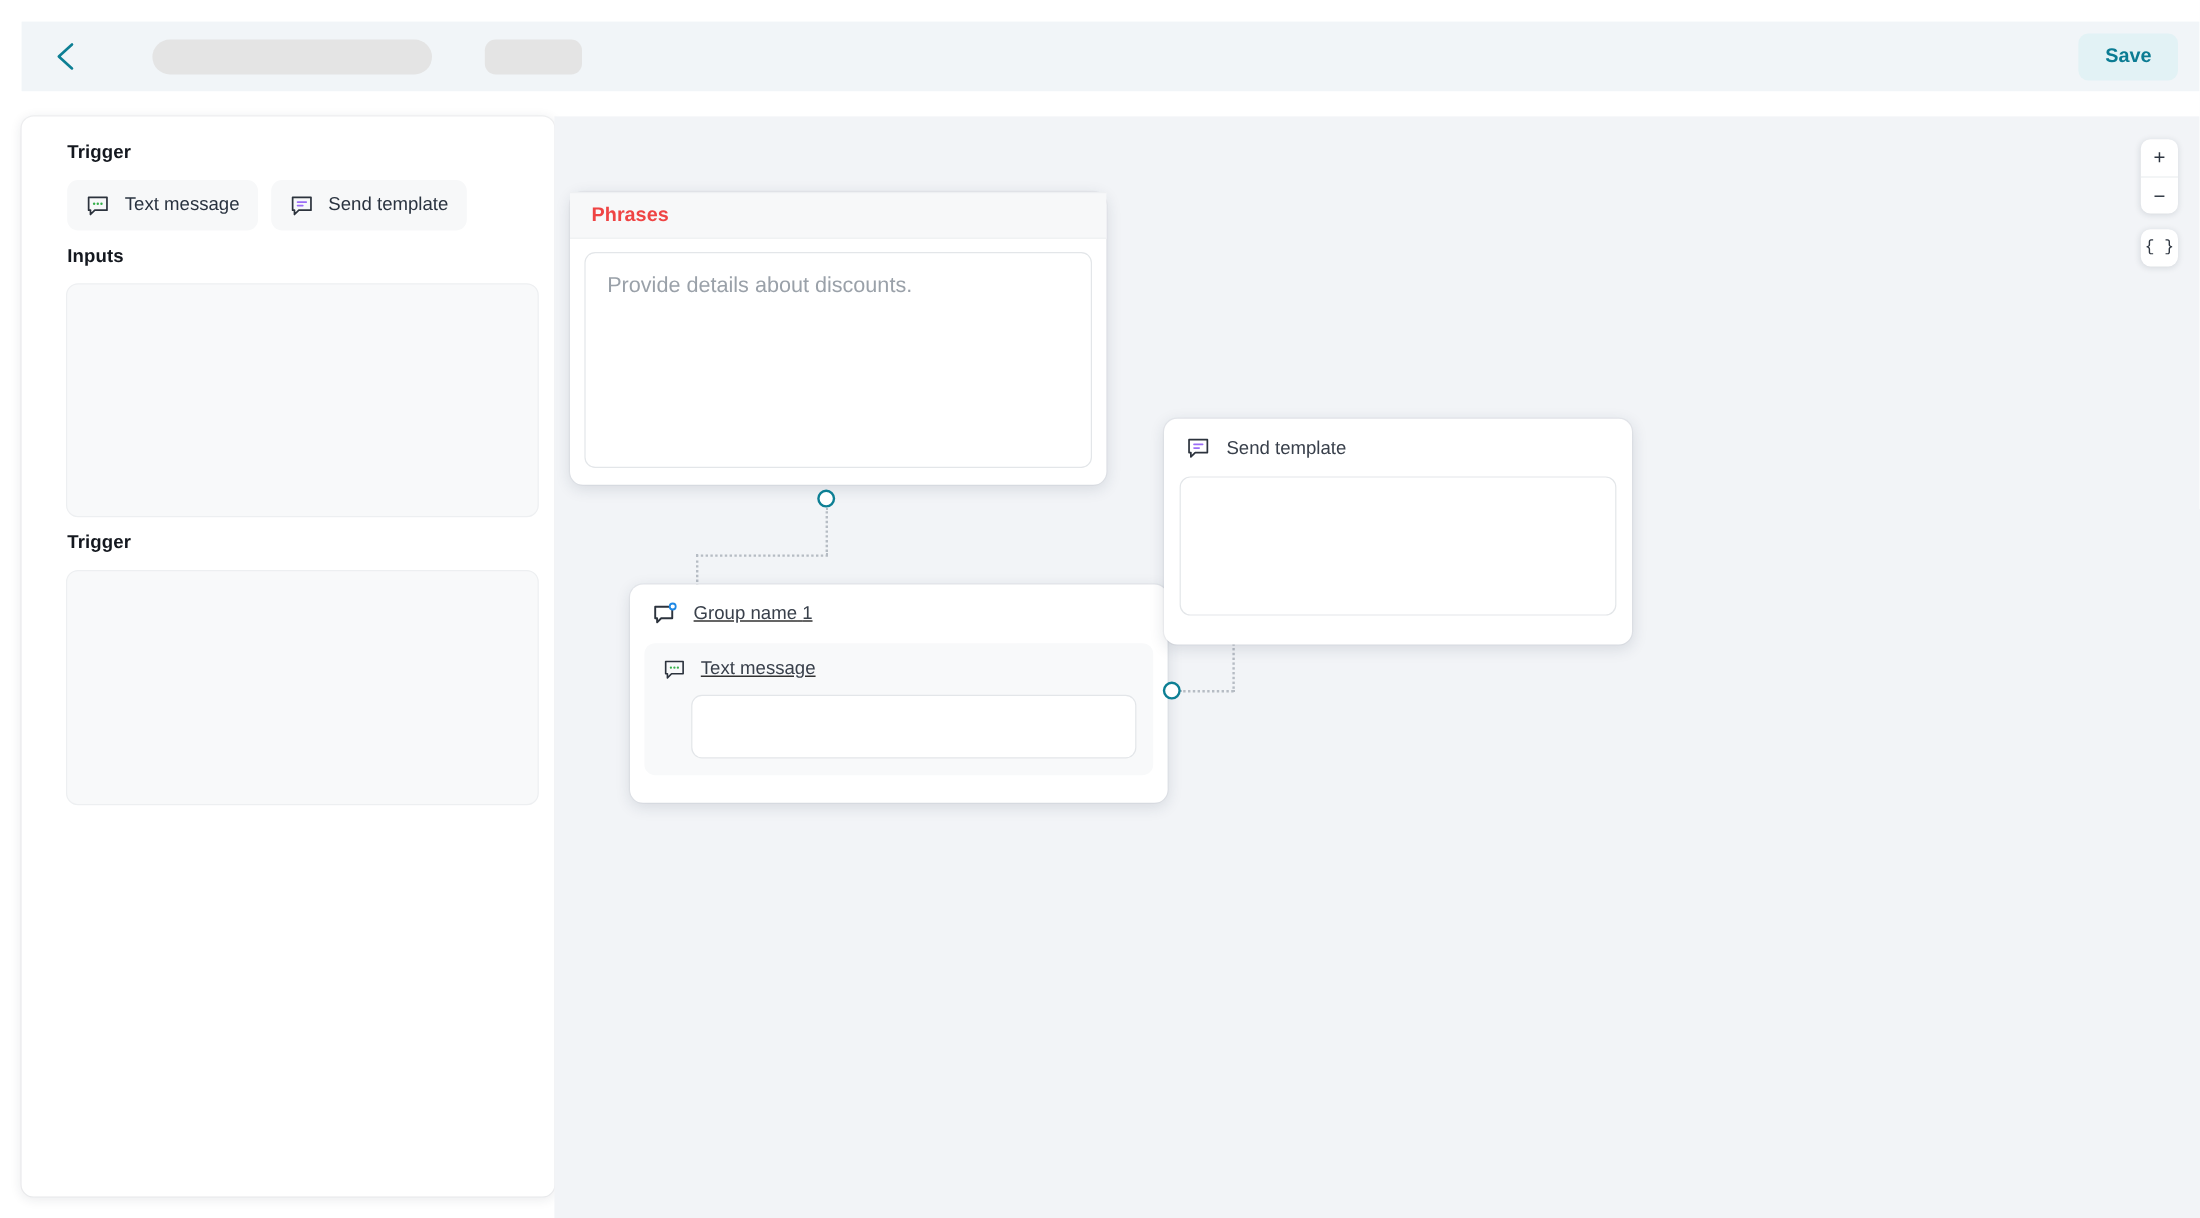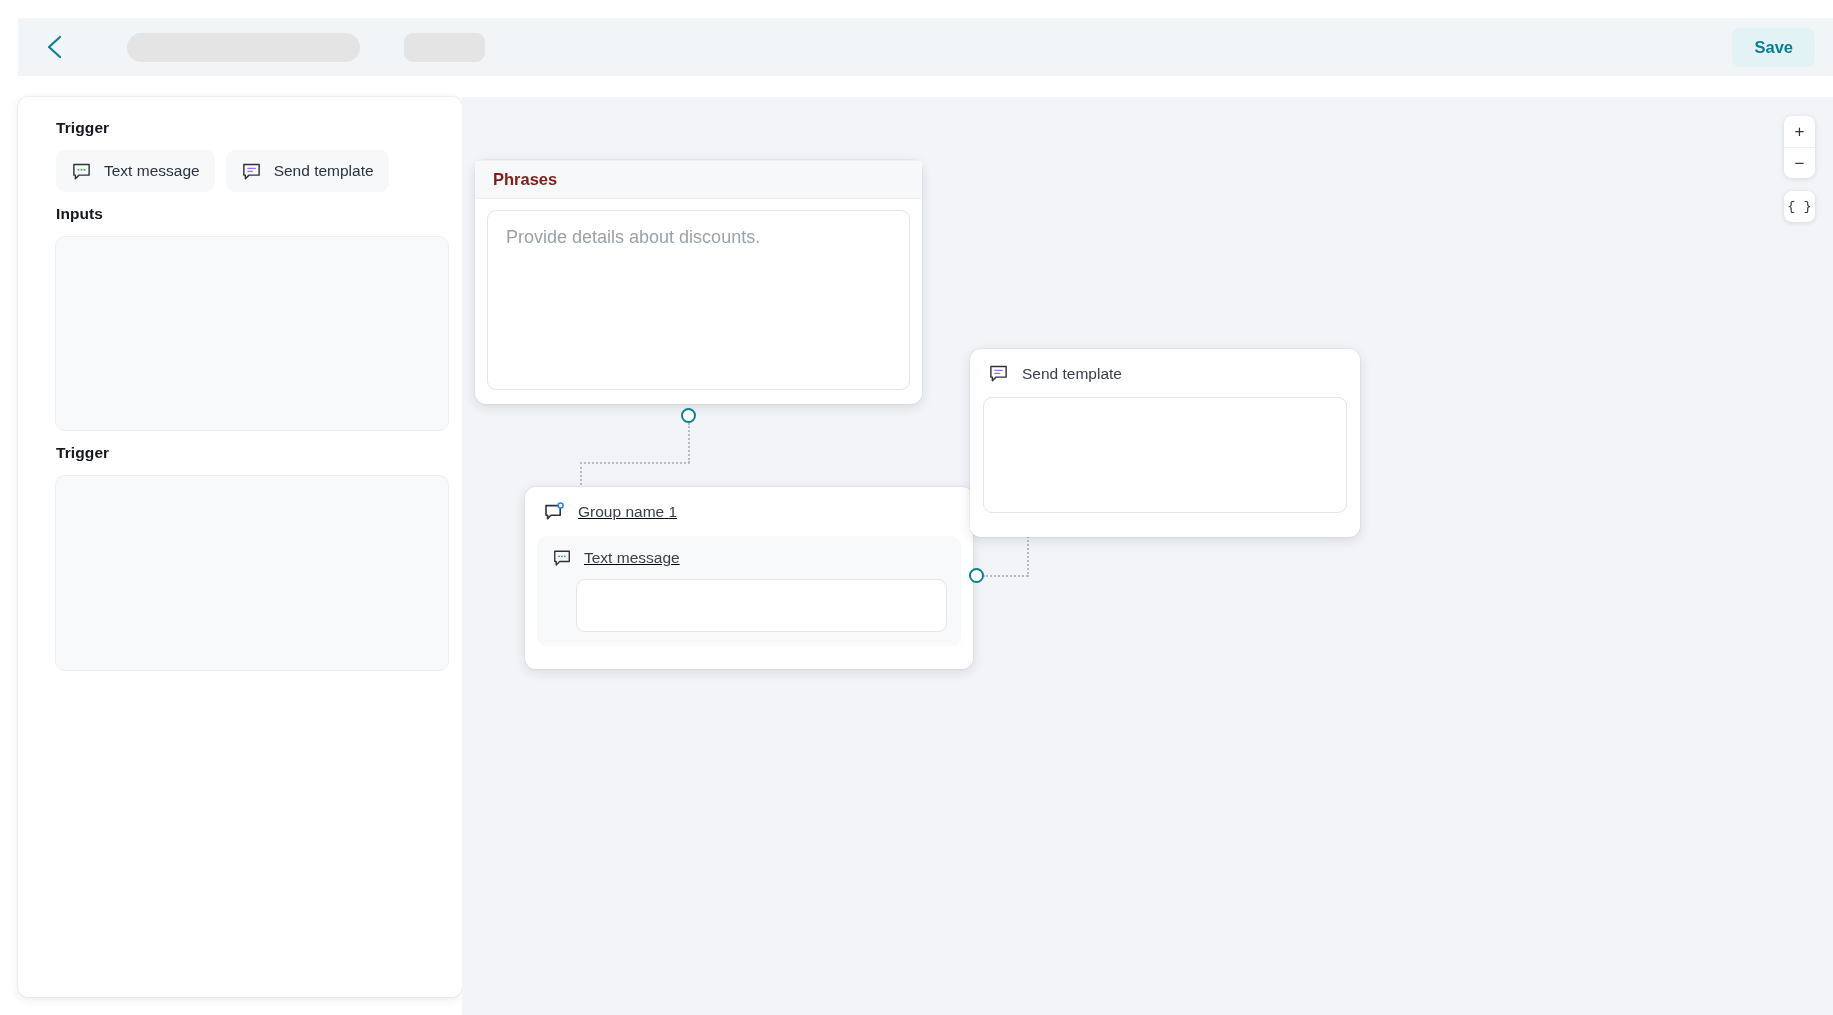--- a/index.html
+++ b/index.html
@@ -164,21 +164,21 @@
   }
   .node-title.sm .num { color: #39404b; }
 
   .sub-header {
     background: #f7f8f9;
     border-top: 1px solid #eef0f2;
     border-bottom: 1px solid #eef0f2;
     padding: 9px 18px;
     font-size: 16.5px;
     font-weight: 700;
-    color: #7f1d1d;
+    color: #ef4444;
   }
   .field {
     border: 1px solid #e3e6e9;
     border-radius: 9px;
     background: #ffffff;
   }
   .field .ph-text {
     color: #9aa1a9;
     font-size: 18px;
     padding: 16px 18px;

